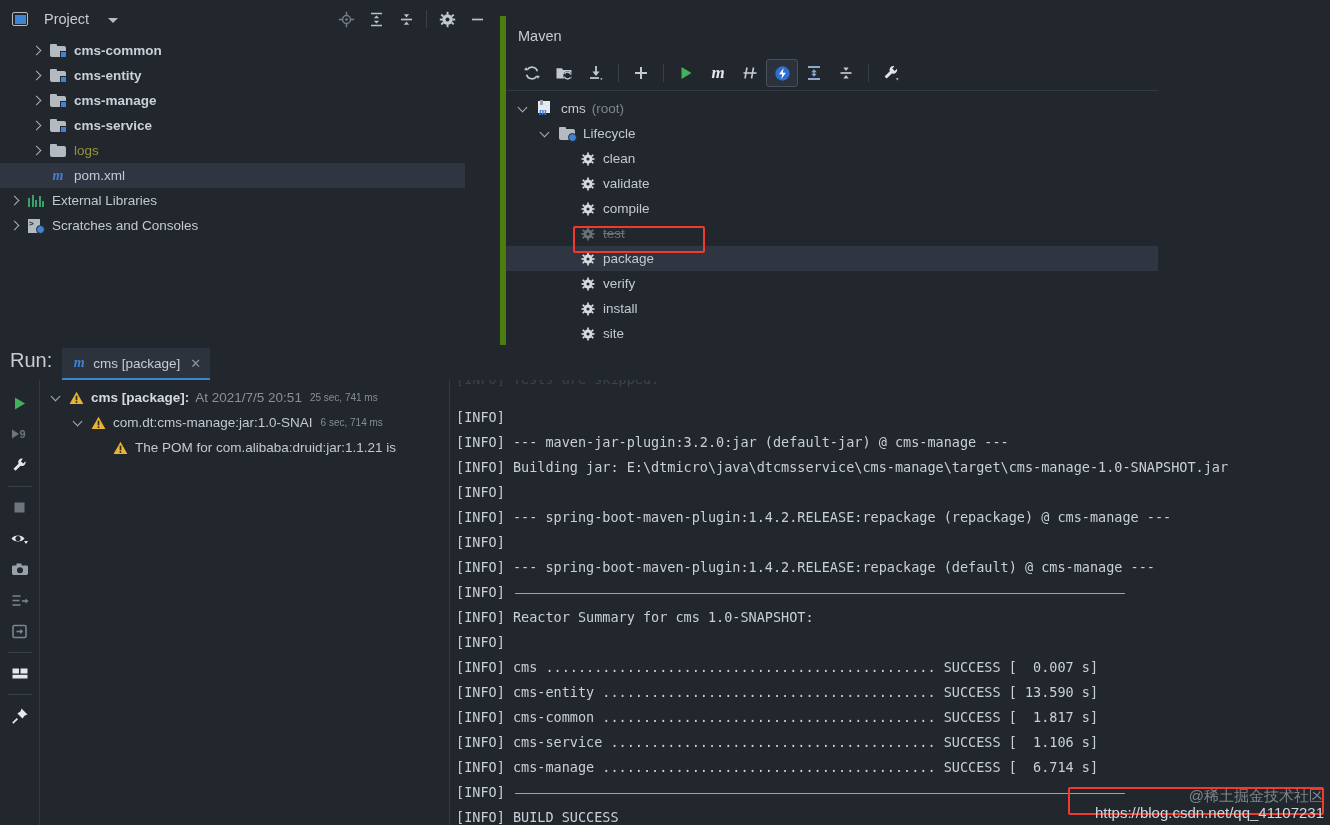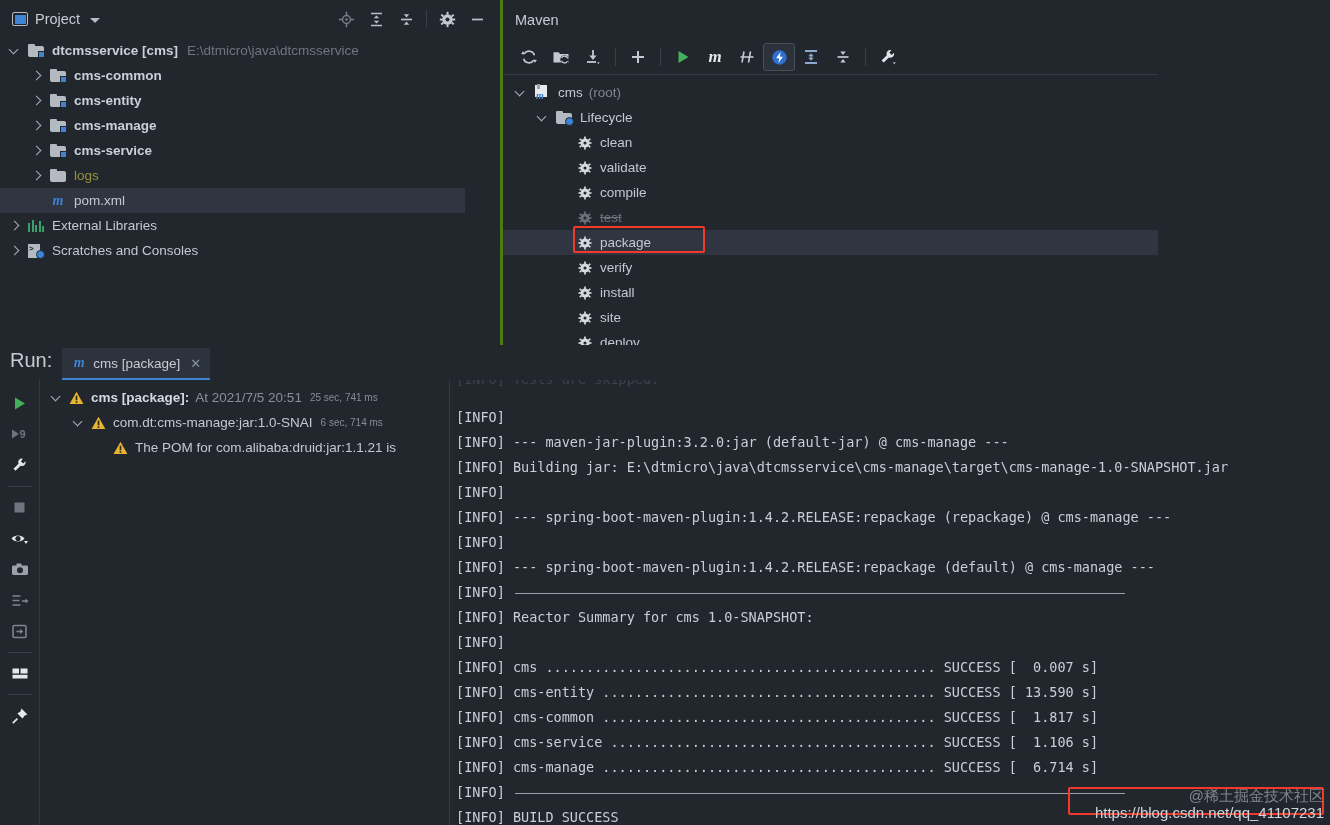--- a/index.html
+++ b/index.html
@@ -16,21 +16,21 @@
 
   
   .project-panel {
     position: absolute; left:0; top:0; width:500px; height:345px;
     background:#22272e;
   }
   .project-header {
     position:relative; height:38px; width:500px;
     display:flex; align-items:center;
   }
-  .proj-title-wrap { display:flex; align-items:center; padding-left:12px; gap:7px; }
+  .proj-title-wrap { display:flex; align-items:center; padding-left:12px; gap:16px; }
   .proj-ico-sq {
     width:16px; height:14px; border:1.6px solid #b5bcc4; border-radius:2px;
     position:relative; background:#22272e;
   }
   .proj-ico-sq::after{
     content:""; position:absolute; left:1.5px; top:1.5px; right:1.5px; bottom:1.5px;
     background:#3e83d4;
   }
   .proj-title { color:#c7ccd3; font-size:14.5px; }
   .chev-dn {
@@ -79,22 +79,22 @@
   .libico i { display:block; width:2.5px; background:#3aa06a; }
   .scratchico {
     width:16px;height:14px;position:relative;flex:none;
   }
   .scratchico .pg { position:absolute; left:0; top:0; width:12px; height:14px; background:#b3bac2; }
   .scratchico .pg::after{ content:">"; position:absolute; color:#22272e; font-size:8px; left:1px; top:0px; font-weight:bold;}
   .scratchico .clk { position:absolute; right:-1px; bottom:-1px; width:9px; height:9px; border-radius:50%; background:#3e83d4; border:1px solid #22272e;}
 
   
   .maven-panel {
-    position:absolute; left:500px; top:0; width:658px; height:345px; background:#22272e;
-    border-left:3px solid #4d7c0f;
+    position:absolute; left:500px; top:16px; width:658px; height:345px; background:#22272e;
+    border-left:6px solid #4d7c0f;
   }
   .maven-title { height:40px; display:flex; align-items:center; padding-left:12px; color:#c7ccd3; font-size:14.5px;}
   .maven-toolbar {
     height:35px; display:flex; align-items:center; padding-left:10px; gap:0px;
     border-bottom:1px solid #343a43;
   }
   .mbtn { width:32px; height:28px; display:flex; align-items:center; justify-content:center; position:relative;}
   .mbtn.active { background:#2c323b; border:1px solid #4a5059; border-radius:3px; }
   .msep { width:1px; height:18px; background:#3a4049; margin:0 6px;}
   .mvtree { padding-top:5px; }
@@ -209,30 +209,20 @@
             </svg>
           </div>
           <div class="tbtn">
             <svg width="17" height="17" viewBox="0 0 17 17">
                 <path d="M3 8.5h11" stroke="#b9c0c8" stroke-width="1.7"></path>
               </svg>
           </div>
         </div>
       </div>
       <div class="ptree">
-          <div class="trow" style="padding-left: 10px;">
-            <span class="arrow down" style="margin-right: 8px;"></span>
-            <span class="ficon mod" style="margin-right: 8px;">
-              <span class="tab"></span>
-              <span class="body"></span>
-              <span class="badge"></span>
-            </span>
-            <span class="tlabel b">dtcmsservice [cms]</span>
-            <span class="tlabel dim" style="margin-left: 9px;">E:\dtmicro\java\dtcmsservice</span>
-          </div>
           <div class="trow" style="padding-left: 32px;">
             <span class="arrow right" style="margin-right: 8px;"></span>
             <span class="ficon mod" style="margin-right: 8px;">
               <span class="tab"></span>
               <span class="body"></span>
               <span class="badge"></span>
             </span>
             <span class="tlabel b">cms-common</span>
           </div>
           <div class="trow" style="padding-left: 32px;">

